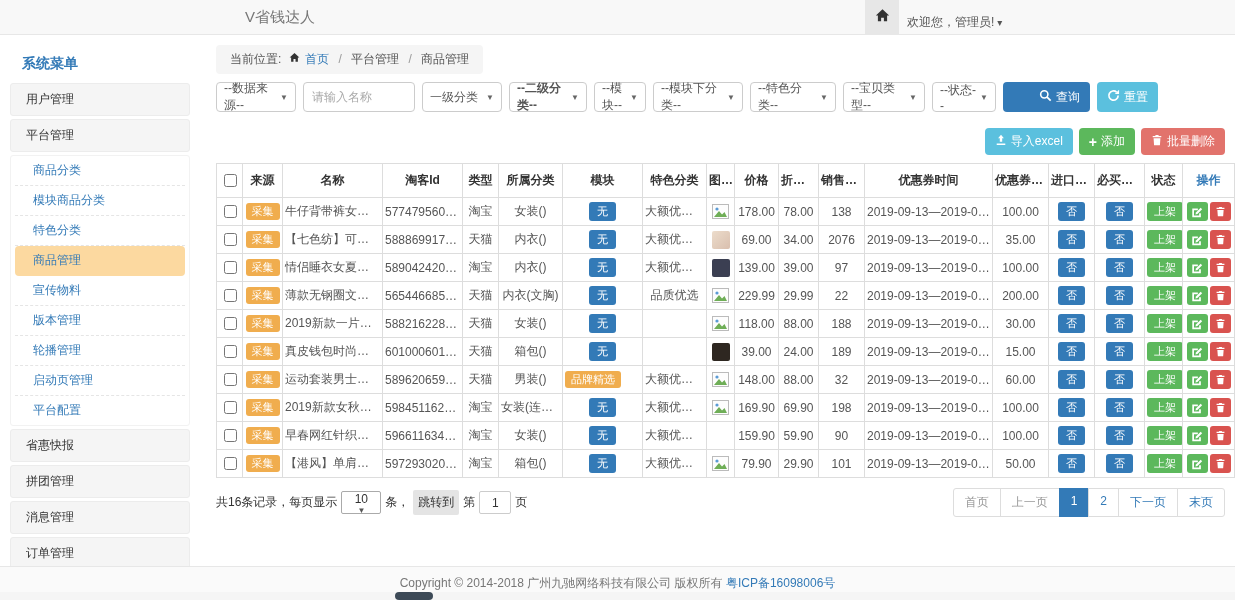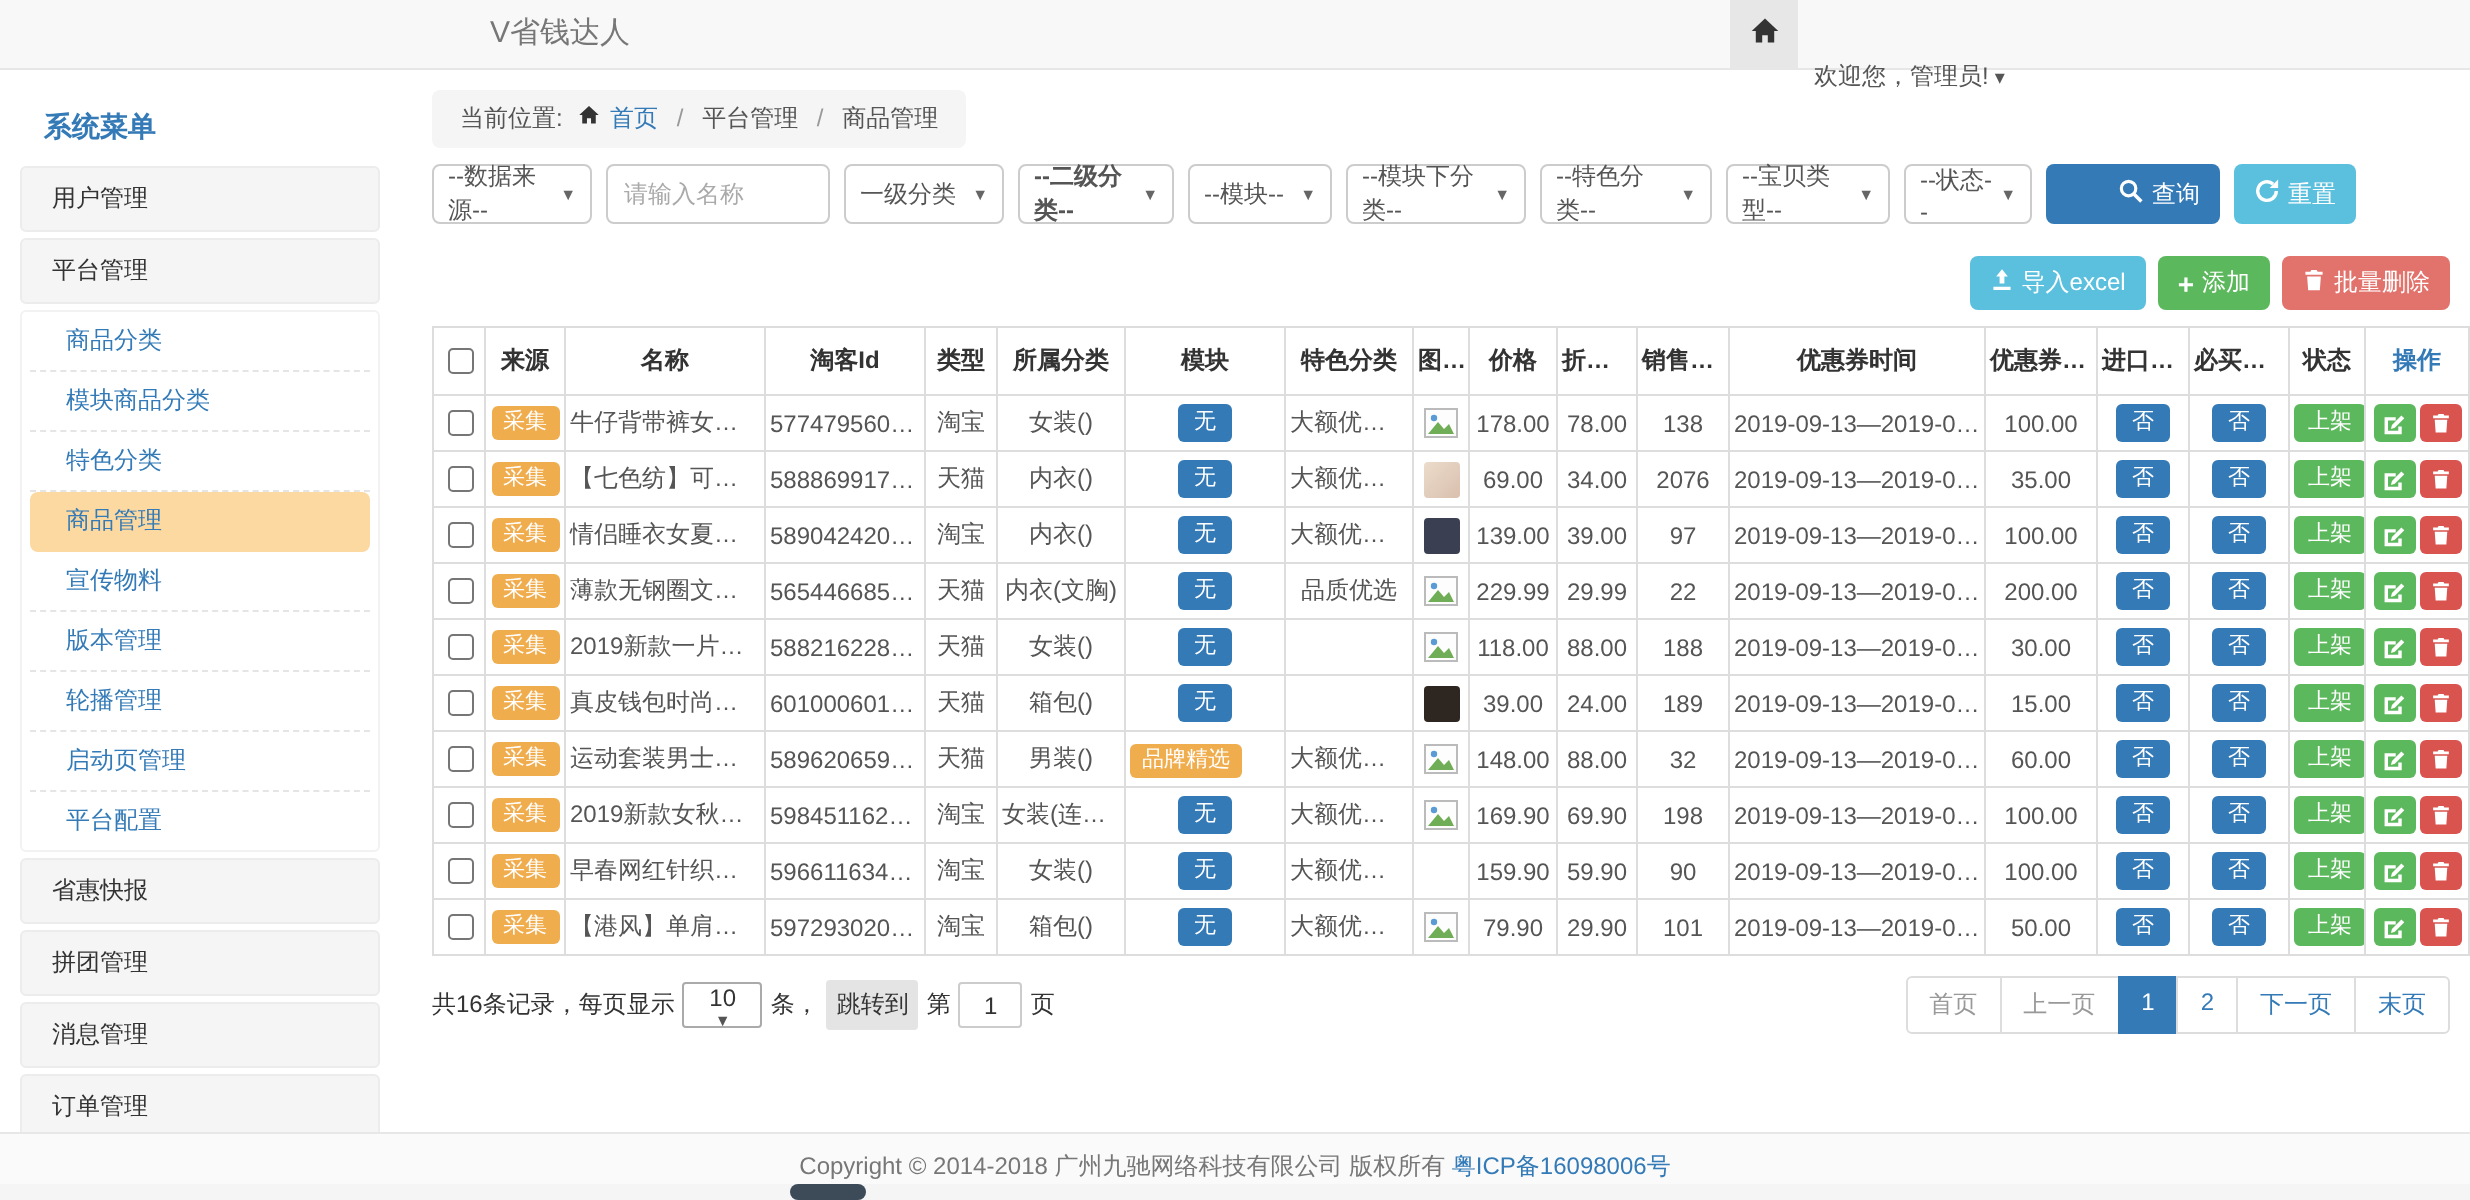--- a/index.html
+++ b/index.html
@@ -6,21 +6,21 @@
   html,body { margin:0; padding:0; }
   body {
     width:1235px; height:600px; position:relative; overflow:hidden;
     background:#fff; font-family:"Liberation Sans","DejaVu Sans",sans-serif;
     font-size:12px; color:#333;
   }
   
   .topbar { position:absolute; top:0; left:0; right:0; height:35px; background:#f8f8f8; border-bottom:1px solid #e7e7e7; }
   .topbar-title { position:absolute; left:245px; top:0; line-height:34px; font-size:15px; color:#777; }
   .topbar-home { position:absolute; left:865px; top:0; width:34px; height:34px; background:#e7e7e7; display:flex; align-items:center; justify-content:center; color:#333; cursor:pointer; }
-  .topbar-user { position:absolute; left:907px; top:0; line-height:24px; color:#555; cursor:pointer;margin-top:26px; }
+  .topbar-user { position:absolute; left:907px; top:0; line-height:45px; color:#555; cursor:pointer; }
   .topbar-user .caret { font-size:10px; color:#555; margin-left:3px; }
 
   
   .sidebar { position:absolute; left:10px; top:47px; width:180px; }
   .side-header { color:#337ab7; font-weight:bold; font-size:14px; padding:8px 12px 10px; }
   .side-item { background:#f5f5f5; border:1px solid #ececec; border-radius:3px; margin-bottom:3px; padding:7px 15px; color:#333; cursor:pointer; }
   .side-sub { background:#fff; border:1px solid #f2f2f2; border-radius:3px; margin-bottom:3px; padding:0 4px; }
   .side-sub-item { padding:6px 18px; color:#337ab7; border-bottom:1px dashed #e5e5e5; cursor:pointer; }
   .side-sub-item:last-child { border-bottom:none; }
   .side-sub-item.active { background:#fcd9a0; border-radius:4px; border-bottom-color:transparent; }
@@ -152,21 +152,21 @@
         </div>
         <input class="f-input" placeholder="请输入名称" style="width: 112px;">
         <div class="f-select" style="width: 80px; text-align: center;">
           <span>一级分类</span>
           <span class="sc">▼</span>
         </div>
         <div class="f-select" style="width: 78px; font-weight: bold;">
           <span>--二级分类--</span>
           <span class="sc">▼</span>
         </div>
-        <div class="f-select" style="width: 72px;">
+        <div class="f-select" style="width: 52px;">
           <span>--模块--</span>
           <span class="sc">▼</span>
         </div>
         <div class="f-select" style="width: 90px;">
           <span>--模块下分类--</span>
           <span class="sc">▼</span>
         </div>
         <div class="f-select" style="width: 86px;">
           <span>--特色分类--</span>
           <span class="sc">▼</span>

